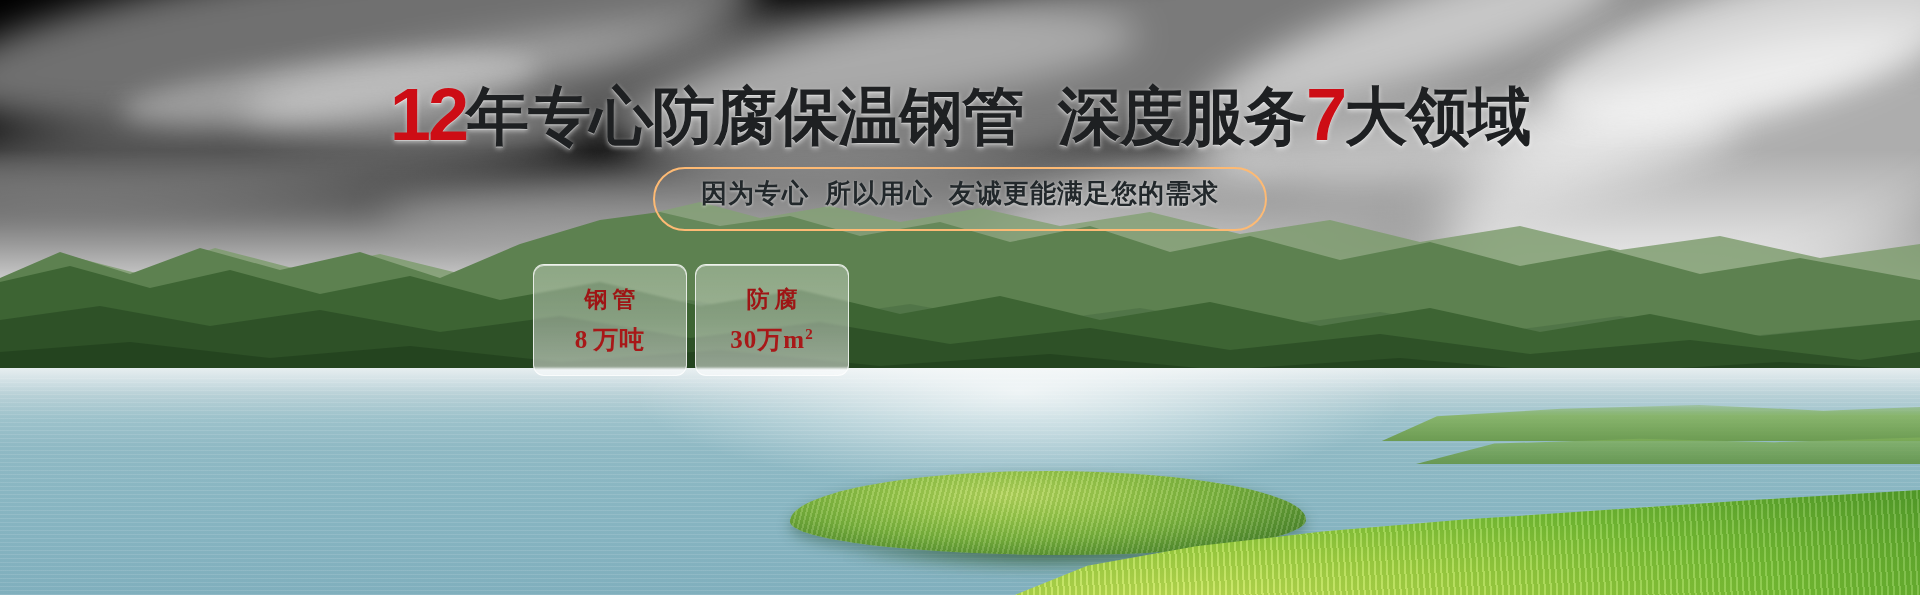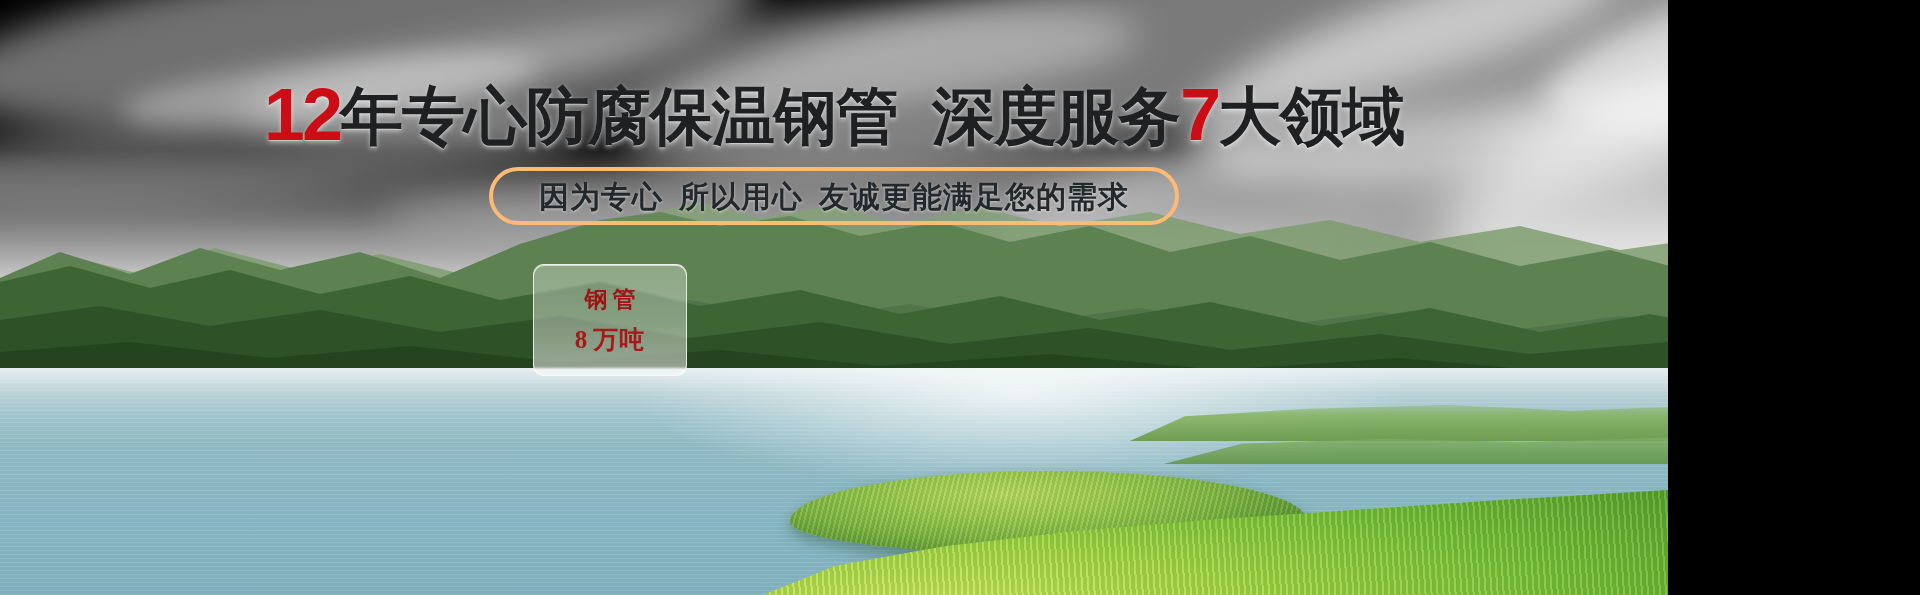--- a/index.html
+++ b/index.html
@@ -1,19 +1,19 @@
 <!DOCTYPE html>
 <html><head>
 <meta charset="utf-8">
 <style>
   * { margin:0; padding:0; box-sizing:border-box; }
   html,body { width:1920px; height:595px; overflow:hidden; background:#000; }
   body { font-family:"Liberation Sans","DejaVu Sans",sans-serif; }
 
-  .banner { position:relative; width:1668px; height:595px; overflow:hidden; }
+  .banner { position:relative; width:1920px; height:595px; overflow:hidden; }
 
   
   .sky {
     position:absolute; inset:0;
     background:
       linear-gradient(to bottom,
         #579b8 0%, #5d9ccb 8%, #67a6d4 18%,
         #80b8de 32%, #9ccbe9 45%, #bdddf1 58%,
         #d6e9f5 68%, #e3eff6 76%, #eaf2f6 84%, #edf3f5 100%);
   }
@@ -124,24 +124,24 @@
     font-size:74px;
     letter-spacing:-3px;
     vertical-align:-2px;
   }
   .headline .gap { display:inline-block; width:34px; }
 
   
   .pill-wrap { position:absolute; left:0; right:0; top:167px; text-align:center; }
   .pill {
     display:inline-block;
-    padding:11px 46px 9px;
-    border:4px solid #fdba74;
+    padding:11px 46px 23px;
+    border:2px solid #fdba74;
     border-radius:34px;
-    font-size:30px; line-height:1;
+    font-size:26px; line-height:1;
     font-weight:600;
     color:#22282b;
     letter-spacing:1px;
     white-space:nowrap;
     background:rgba(255,255,255,.06);
     text-shadow:0 1px 3px rgba(255,255,255,.55);
   }
   .pill .sp { display:inline-block; width:16px; }
 
   
@@ -238,17 +238,21 @@
     </div>
   </div>
 
   <div class="cards">
 
     <div class="card">
       <div class="card-title">钢管</div>
       <div class="card-value"><span>8</span><span class="s"></span><span>万吨</span></div>
     </div>
 
+    <div class="card">
+      <div class="card-title">防腐</div>
+      <div class="card-value"><span>30</span><span>万m</span><sup>2</sup></div>
+    </div>
 
 
   </div>
 
 </div>
 
 </body></html>

